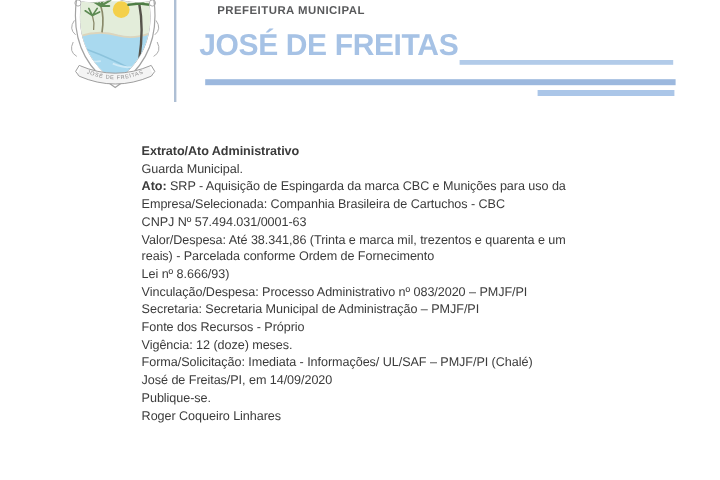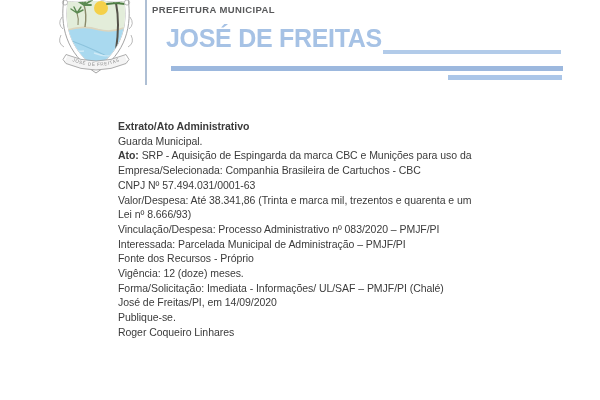--- a/index.html
+++ b/index.html
@@ -4,21 +4,21 @@
 <style>
   html,body{margin:0;padding:0;background:#fff;}
   .page{
     position:relative;width:600px;height:400px;background:#fff;overflow:hidden;
     font-family:"Liberation Sans",sans-serif;
   }
   
   .logo{position:absolute;left:54px;top:-9px;width:84px;height:94px;}
   .vdivider{position:absolute;left:145px;top:0;width:2px;height:85px;background:#aebfd4;}
   .subtitle{
-    position:absolute;left:152px;top:4px;
+    position:absolute;left:181px;top:4px;
     font-size:9.5px;font-weight:bold;letter-spacing:.4px;color:#58595b;
   }
   .title{
     position:absolute;left:166px;top:24px;
     font-size:25px;font-weight:bold;letter-spacing:-.3px;color:#a6c2e5;white-space:nowrap;
   }
   .bar{position:absolute;}
   .bar1{left:383px;top:50px;width:178px;height:4px;background:#b2cbe9;}
   .bar2{left:171px;top:66px;width:392px;height:5px;background:#9cb8de;}
   .bar3{left:448px;top:75px;width:114px;height:4.5px;background:#abc6e8;}
@@ -101,23 +101,24 @@
     <div class="bar bar3"></div>
   </div>
 
   <div class="doc">
       <div class="line"><span class="b">Extrato/Ato Administrativo</span></div>
       <div class="line"><span>Guarda Municipal.</span></div>
       <div class="line"><span class="b">Ato:</span><span> SRP - Aquisição de Espingarda da marca CBC e Munições para uso da</span></div>
       <div class="line"><span>Empresa/Selecionada: Companhia Brasileira de Cartuchos - CBC</span></div>
       <div class="line"><span>CNPJ Nº 57.494.031/0001-63</span></div>
       <div class="line"><span>Valor/Despesa: Até 38.341,86 (Trinta e marca mil, trezentos e quarenta e um</span></div>
+      <div class="line"><span>reais) - Parcelada conforme Ordem de Fornecimento</span></div>
       <div class="line"><span>Lei nº 8.666/93)</span></div>
       <div class="line"><span>Vinculação/Despesa: Processo Administrativo nº 083/2020 – PMJF/PI</span></div>
-      <div class="line"><span>Interessada: Parcelada Municipal de Administração – PMJF/PI</span></div>
+      <div class="line"><span>Secretaria: Secretaria Municipal de Administração – PMJF/PI</span></div>
       <div class="line"><span>Fonte dos Recursos - Próprio</span></div>
       <div class="line"><span>Vigência: 12 (doze) meses.</span></div>
       <div class="line"><span>Forma/Solicitação: Imediata - Informações/ UL/SAF – PMJF/PI (Chalé)</span></div>
       <div class="line"><span>José de Freitas/PI, em 14/09/2020</span></div>
       <div class="line"><span>Publique-se.</span></div>
       <div class="line"><span>Roger Coqueiro Linhares</span></div>
     </div>
 
 </div>
 

